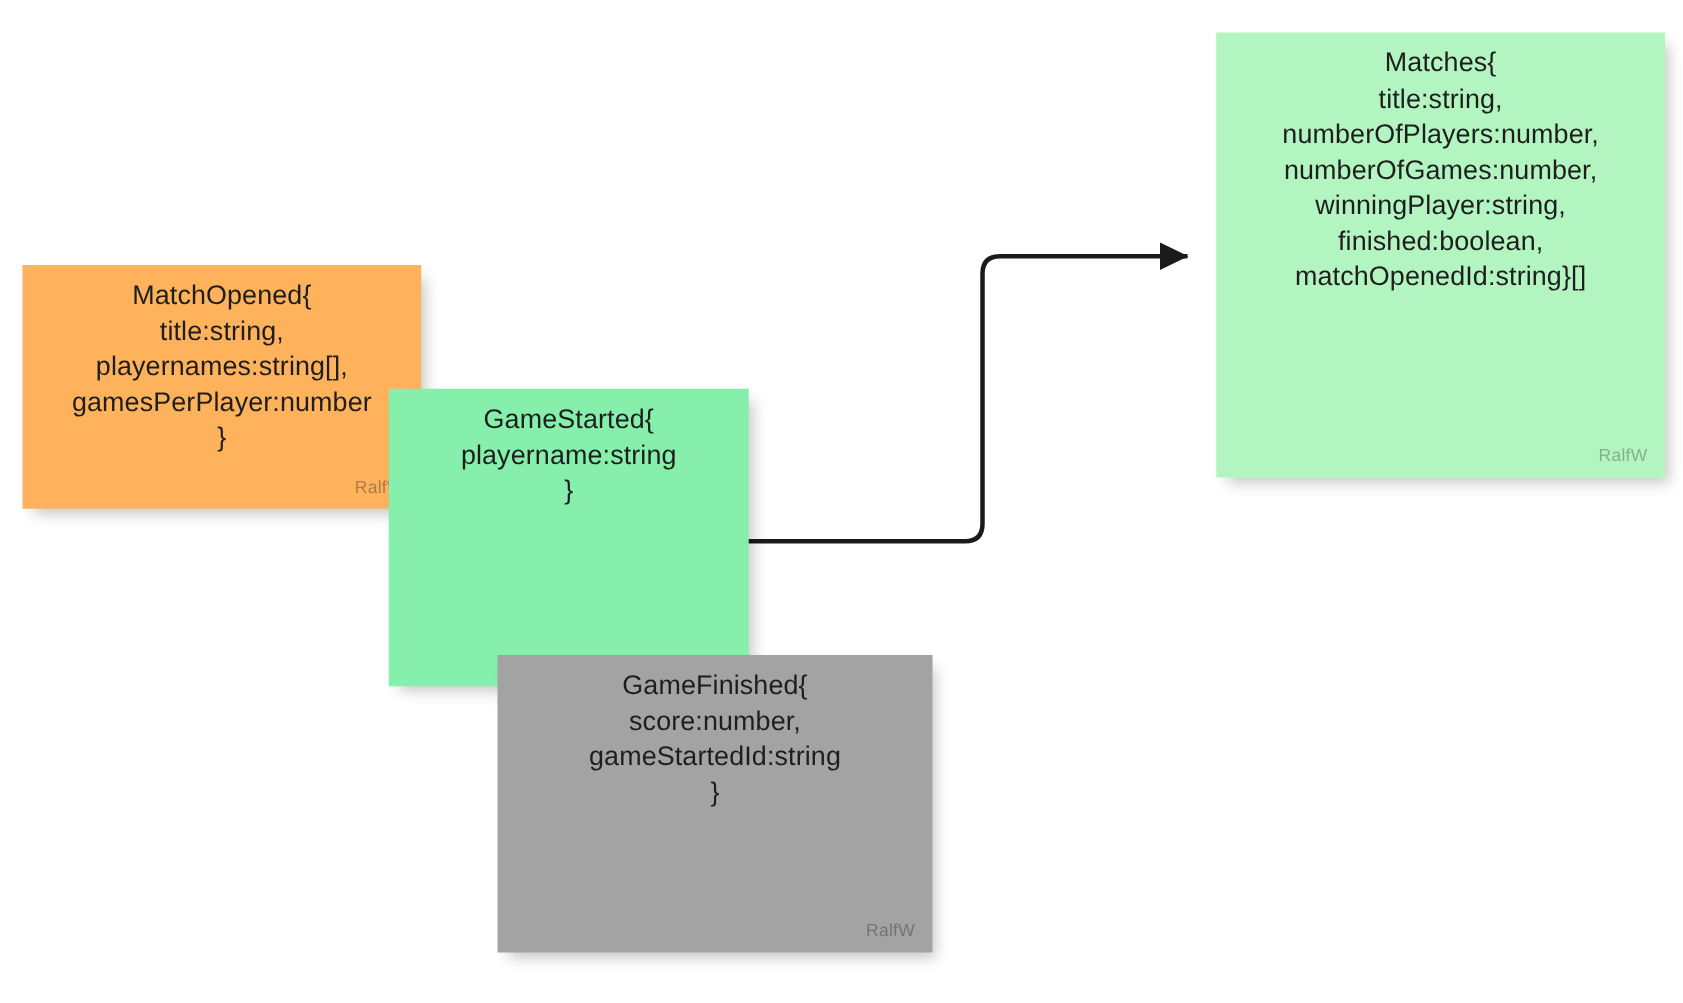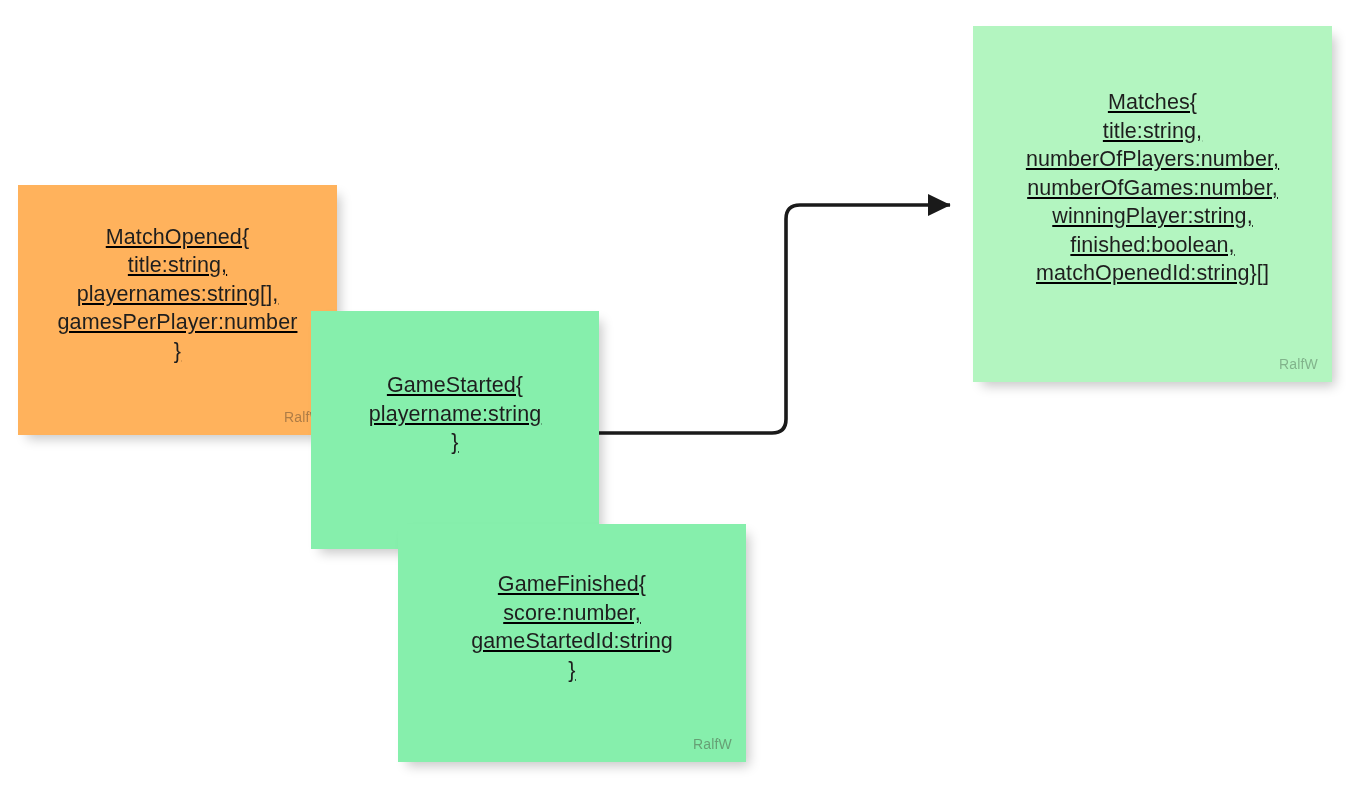--- a/index.html
+++ b/index.html
@@ -11,25 +11,24 @@
   }
   #canvas {
     position:relative;
     width:1346px; height:802px;
     background:#ffffff;
   }
   .note {
     position:absolute;
     display:flex;
     flex-direction:column;
-    justify-content:center;
+    justify-content:flex-start;
     align-items:center;
     padding:10px 8px 42px 8px;
     box-shadow: 6px 7px 11px -3px rgba(0,0,0,0.22);
-    text-decoration: underline;
   }
   .note-text {
     width:100%;
     text-align:center;
     font-size:21.5px;
     line-height:28.5px;
     color:#1e1e1e;
     white-space:pre-line;
     letter-spacing:0.1px;
   }
@@ -38,21 +37,21 @@
     right:14px;
     bottom:10px;
     font-size:14px;
     line-height:16px;
     color:rgba(60,50,40,0.42);
     letter-spacing:0.2px;
   }
   .note.green .note-author { color:rgba(55,80,60,0.40); }
 
   
-  #note-match-opened  { left:18px;  top:185px; width:319px; height:250px; }
+  #note-match-opened  { left:18px;  top:212px; width:319px; height:195px; }
   #note-game-started  { left:311px; top:311px; width:288px; height:238px; }
   #note-game-finished { left:398px; top:524px; width:348px; height:238px; }
   #note-matches       { left:973px; top:26px;  width:359px; height:356px; }
 
   #note-matches .note-text { line-height:28.5px; }
 
   svg#connector {
     position:absolute;
     left:0; top:0;
     width:1346px; height:802px;
@@ -83,21 +82,21 @@
     <div class="note-author">RalfW</div>
   </div>
 
   <div class="note orange" id="note-game-started" style="background:#86efac;">
     <div class="note-text">GameStarted{
 playername:string
 }</div>
     <div class="note-author">RalfW</div>
   </div>
 
-  <div class="note orange" id="note-game-finished" style="background:#86efac;">
+  <div class="note orange" id="note-game-finished" style="background:#a3a3a3;">
     <div class="note-text">GameFinished{
 score:number,
 gameStartedId:string
 }</div>
     <div class="note-author">RalfW</div>
   </div>
 
   <div class="note green" id="note-matches" style="background:#B3F5C0;">
     <div class="note-text">Matches{
 title:string,

